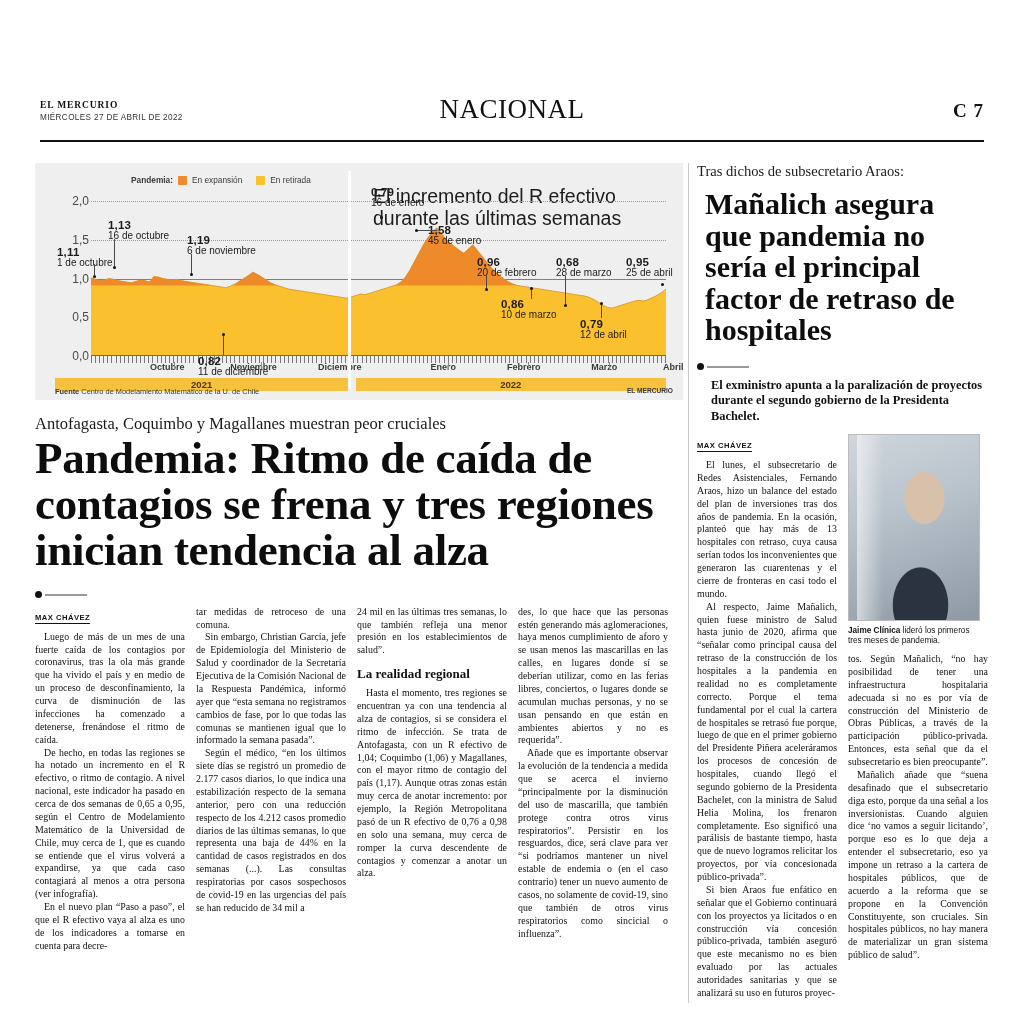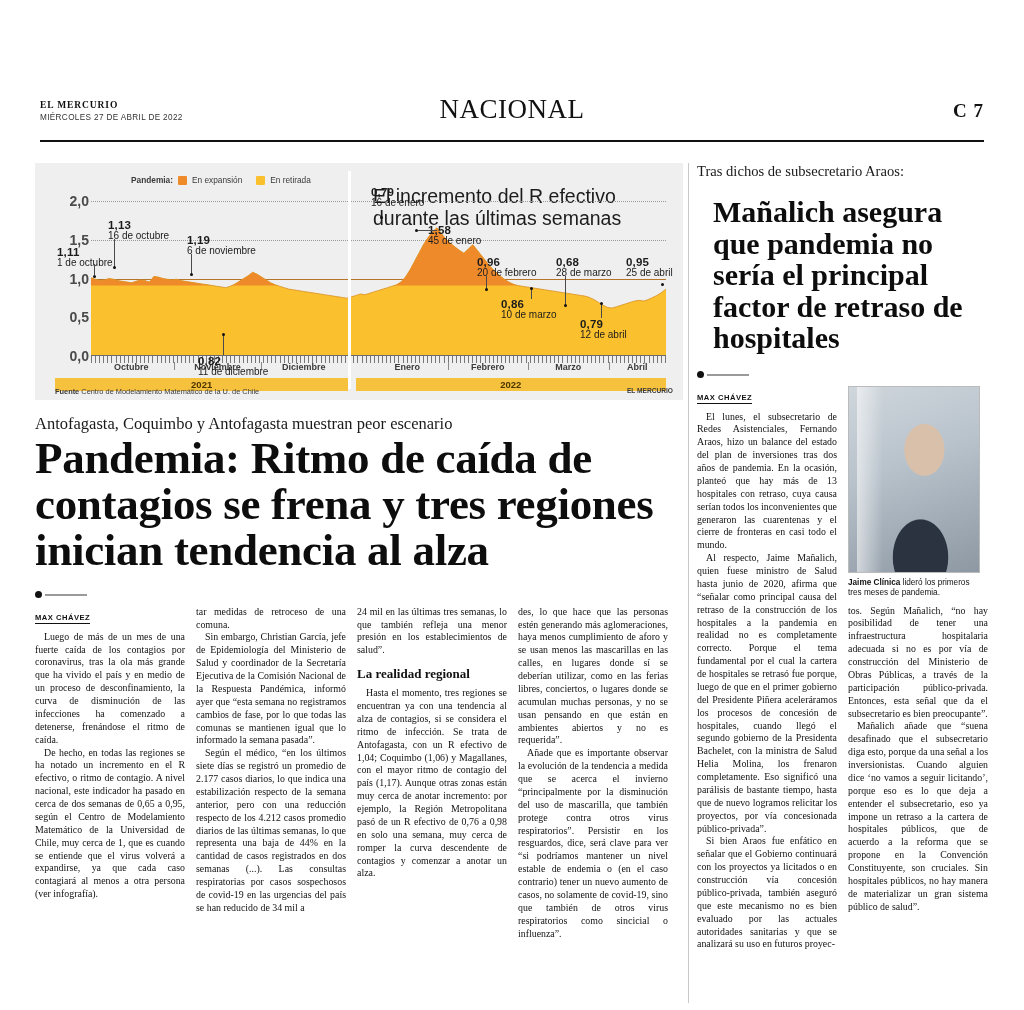--- a/index.html
+++ b/index.html
@@ -32,29 +32,29 @@
   .legend{position:absolute;left:96px;top:12px;font-family:"Liberation Sans",sans-serif;
     font-size:8.3px;color:#3a3a3a;display:flex;align-items:center;gap:5px;font-weight:bold;}
   .legend .sw{display:inline-block;width:9px;height:9px;border-radius:1px;}
   .legend .lb{font-weight:normal;margin-right:9px;}
   .info-title{position:absolute;right:10px;top:22px;width:300px;text-align:left;
     font-family:"Liberation Sans",sans-serif;font-size:19.5px;line-height:1.14;color:#1c1c1c;}
 
   .plot{position:absolute;left:56px;top:38px;width:575px;height:155px;}
   .axisY{position:absolute;left:20px;top:38px;width:34px;height:155px;}
   .axisY span{position:absolute;right:0;font-family:"Liberation Sans",sans-serif;
-    font-size:14px;font-weight:bold;color:#4a4a4a;transform:translateY(-50%);}
+    font-size:12px;font-weight:normal;color:#4a4a4a;transform:translateY(-50%);}
   .gl{position:absolute;left:0;right:0;height:0;border-top:1px dotted #9a9a9a;}
   .gl.solid{border-top:1px solid #b5752a;}
   .baseline{position:absolute;left:0;right:0;bottom:0;height:1px;background:#6b6b6b;}
   .ticks{position:absolute;left:56px;top:193px;width:575px;height:7px;
     background:repeating-linear-gradient(to right,#777 0 1px,transparent 1px 4.1px);}
   .months{position:absolute;left:56px;top:199px;width:575px;height:14px;}
   .months span{position:absolute;font-family:"Liberation Sans",sans-serif;font-size:9px;
-    font-weight:bold;color:#3a3a3a;transform:translateX(-50%);}
+    font-weight:bold;color:#3a3a3a;transform:translateX(-50%);margin-left:36px;}
   .msep{position:absolute;top:0;width:1px;height:8px;background:#8a8a8a;}
   .yearbars{position:absolute;left:20px;top:215px;width:611px;height:13px;}
   .yb{position:absolute;top:0;height:13px;background:#f6c13c;color:#4a3500;
     font-family:"Liberation Sans",sans-serif;font-size:9.5px;font-weight:bold;
     display:flex;align-items:center;justify-content:center;}
   .splitline{position:absolute;left:313px;top:8px;width:2.5px;height:218px;background:#fff;}
   .info-foot{position:absolute;left:20px;right:10px;bottom:1px;height:12px;}
   .src{position:absolute;left:0;top:0;font-family:"Liberation Sans",sans-serif;font-size:7.4px;color:#3a3a3a;}
   .src b{font-weight:bold;}
   .cred{position:absolute;right:0;top:0;font-family:"Liberation Sans",sans-serif;font-size:6.6px;font-weight:bold;color:#3a3a3a;}
@@ -83,21 +83,21 @@
   .cols4 > div{width:150px;}
   .cols2{display:flex;gap:11px;}
   .cols2 > div{width:140px;}
   p.body{font-family:"Liberation Serif",serif;font-size:9.9px;line-height:1.30;
     text-align:justify;margin:0;text-indent:9px;hyphens:auto;}
   .subhead{font-family:"Liberation Serif",serif;font-weight:bold;font-size:13px;
     margin:9px 0 5px;color:#111;}
 
   
   .r-kicker{font-family:"Liberation Serif",serif;font-size:14.6px;color:#1a1a1a;margin:0 0 1px;}
-  .r-head{font-family:"Liberation Serif",serif;font-size:30px;line-height:1.05;color:#0d0d0d;margin:16px;}
+  .r-head{font-family:"Liberation Serif",serif;font-size:30px;line-height:1.05;color:#0d0d0d;margin:8px;}
   .r-stand{font-family:"Liberation Serif",serif;font-weight:bold;font-size:12.4px;
     line-height:1.25;color:#111;margin:0 0 10px;padding-left:14px;}
   .photo{width:130px;height:185px;border:1px solid #bbb;
     background:
       radial-gradient(ellipse 34px 44px at 58% 34%, #d8c0ab 0 58%, rgba(216,192,171,0) 60%),
       radial-gradient(ellipse 44px 60px at 55% 92%, #2b3340 0 62%, rgba(43,51,64,0) 64%),
       linear-gradient(160deg,#cfd6dc 0%, #b9c3cc 40%, #8d98a3 100%);
     position:relative;overflow:hidden;}
   .photo .frame{position:absolute;left:8px;top:0;width:26px;height:100%;
     background:linear-gradient(90deg,rgba(255,255,255,.55),rgba(255,255,255,0));}
@@ -265,33 +265,34 @@
         <div class="info-foot">
           <div class="src">
             <b>Fuente</b>
             <span>Centro de Modelamiento Matemático de la U. de Chile</span>
           </div>
           <div class="cred">EL MERCURIO</div>
         </div>
       </div>
     </div>
 
-    <div class="kicker">Antofagasta, Coquimbo y Antofagasta muestran peor escenario</div>
+    <div class="kicker">Antofagasta, Coquimbo y Magallanes muestran peor cruciales</div>
     <h1 class="head-main">Pandemia: Ritmo de caída de contagios se frena y tres regiones inician tendencia al alza</h1>
 
     <div class="bulletrule">
       <div class="bd"></div>
       <div class="br"></div>
     </div>
 
     <div class="cols4">
       <div>
         <div class="byline">MAX CHÁVEZ</div>
         <p class="body">Luego de más de un mes de una fuerte caída de los contagios por coronavirus, tras la ola más grande que ha vivido el país y en medio de un proceso de desconfinamiento, la curva de disminución de las infecciones ha comenzado a detenerse, frenándose el ritmo de caída.</p>
         <p class="body">De hecho, en todas las regiones se ha notado un incremento en el R efectivo, o ritmo de contagio. A nivel nacional, este indicador ha pasado en cerca de dos semanas de 0,65 a 0,95, según el Centro de Modelamiento Matemático de la Universidad de Chile, muy cerca de 1, que es cuando se entiende que el virus volverá a expandirse, ya que cada caso contagiará al menos a otra persona (ver infografía).</p>
+        <p class="body">En el nuevo plan “Paso a paso”, el que el R efectivo vaya al alza es uno de los indicadores a tomarse en cuenta para decre-</p>
       </div>
       <div>
         <p class="body" style="text-indent:0">tar medidas de retroceso de una comuna.</p>
         <p class="body">Sin embargo, Christian García, jefe de Epidemiología del Ministerio de Salud y coordinador de la Secretaría Ejecutiva de la Comisión Nacional de la Respuesta Pandémica, informó ayer que “esta semana no registramos cambios de fase, por lo que todas las comunas se mantienen igual que lo informado la semana pasada”.</p>
         <p class="body">Según el médico, “en los últimos siete días se registró un promedio de 2.177 casos diarios, lo que indica una estabilización respecto de la semana anterior, pero con una reducción respecto de los 4.212 casos promedio diarios de las últimas semanas, lo que representa una baja de 44% en la cantidad de casos registrados en dos semanas (...). Las consultas respiratorias por casos sospechosos de covid-19 en las urgencias del país se han reducido de 34 mil a</p>
       </div>
       <div>
         <p class="body" style="text-indent:0">24 mil en las últimas tres semanas, lo que también refleja una menor presión en los establecimientos de salud”.</p>
         <div class="subhead">La realidad regional</div>
         <p class="body">Hasta el momento, tres regiones se encuentran ya con una tendencia al alza de contagios, si se considera el ritmo de infección. Se trata de Antofagasta, con un R efectivo de 1,04; Coquimbo (1,06) y Magallanes, con el mayor ritmo de contagio del país (1,17). Aunque otras zonas están muy cerca de anotar incremento: por ejemplo, la Región Metropolitana pasó de un R efectivo de 0,76 a 0,98 en solo una semana, muy cerca de romper la curva descendente de contagios y comenzar a anotar un alza.</p>
@@ -304,20 +305,21 @@
   </div>
 
   <div class="right-block">
     <div class="r-kicker">Tras dichos de subsecretario Araos:</div>
     <h2 class="r-head">Mañalich asegura que pandemia no sería el principal factor de retraso de hospitales</h2>
 
     <div class="bulletrule">
       <div class="bd"></div>
       <div class="br"></div>
     </div>
+    <div class="r-stand">El exministro apunta a la paralización de proyectos durante el segundo gobierno de la Presidenta Bachelet.</div>
 
     <div class="cols2">
       <div>
         <div class="byline">MAX CHÁVEZ</div>
         <p class="body">El lunes, el subsecretario de Redes Asistenciales, Fernando Araos, hizo un balance del estado del plan de inversiones tras dos años de pandemia. En la ocasión, planteó que hay más de 13 hospitales con retraso, cuya causa serían todos los inconvenientes que generaron las cuarentenas y el cierre de fronteras en casi todo el mundo.</p>
         <p class="body">Al respecto, Jaime Mañalich, quien fuese ministro de Salud hasta junio de 2020, afirma que “señalar como principal causa del retraso de la construcción de los hospitales a la pandemia en realidad no es completamente correcto. Porque el tema fundamental por el cual la cartera de hospitales se retrasó fue porque, luego de que en el primer gobierno del Presidente Piñera aceleráramos los procesos de concesión de hospitales, cuando llegó el segundo gobierno de la Presidenta Bachelet, con la ministra de Salud Helia Molina, los frenaron completamente. Eso significó una parálisis de bastante tiempo, hasta que de nuevo logramos relicitar los proyectos, por vía concesionada público-privada”.</p>
         <p class="body">Si bien Araos fue enfático en señalar que el Gobierno continuará con los proyectos ya licitados o en construcción vía concesión público-privada, también aseguró que este mecanismo no es bien evaluado por las actuales autoridades sanitarias y que se analizará su uso en futuros proyec-</p>
       </div>
       <div>
         <div class="photo">

